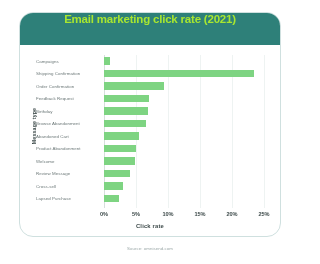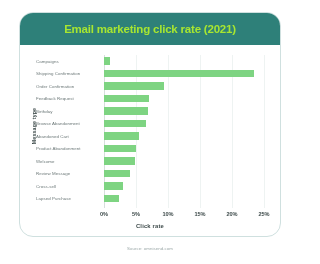--- a/index.html
+++ b/index.html
@@ -21,21 +21,21 @@
     background:#ffffff;
     border:1px solid #cfe0df;
     border-radius:14px;
     box-sizing:border-box;
     overflow:hidden;
   }
   .card-header{
     height:32px;
     background:#2e8079;
     display:flex;
-    align-items:center;
+    align-items:flex-start;
     justify-content:center;
   }
   .chart-title{
     color:#a8e630;
     font-size:11.5px;
     font-weight:bold;
     letter-spacing:-0.2px;
     white-space:nowrap;
   }
   .plot-wrap{

